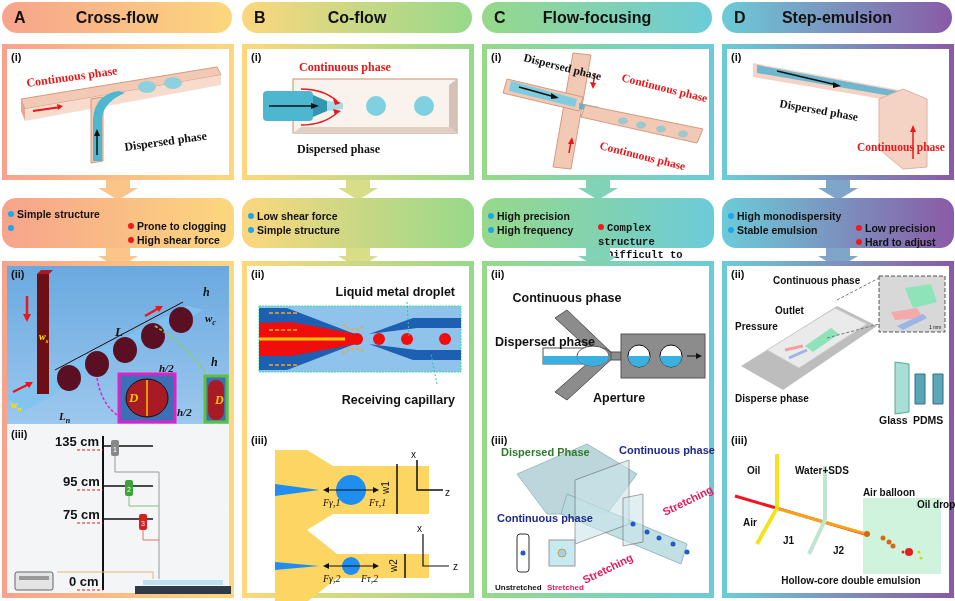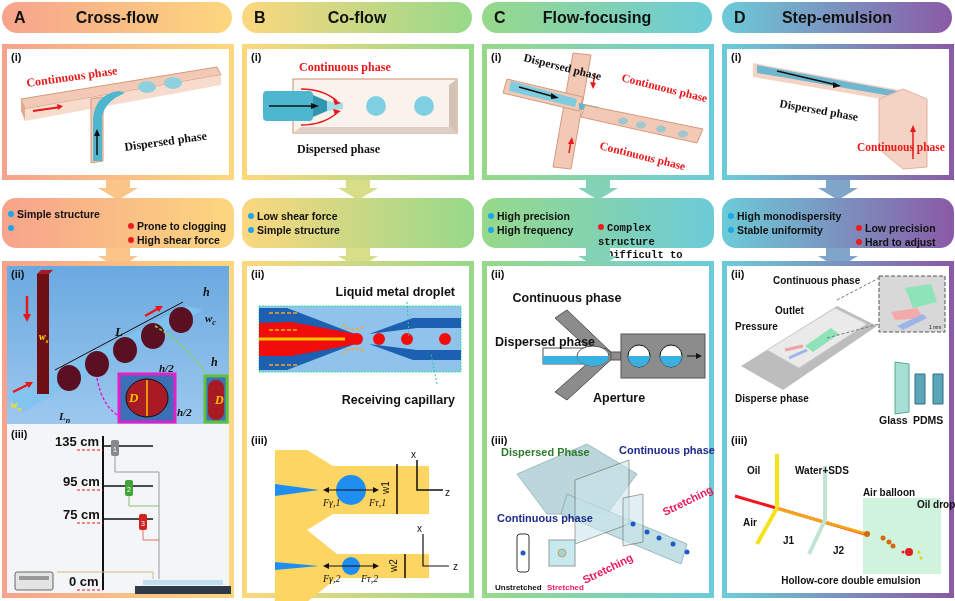--- a/index.html
+++ b/index.html
@@ -383,21 +383,21 @@
   </div>
 
   <div class="arrow-down" style="top:180px;">
     <div class="stem" style="background:#7fa5c8;top:0;"></div>
     <div class="head" style="top:8px;border-top-color:#7fa5c8;"></div>
   </div>
 
   <div class="pros" style="background:linear-gradient(90deg,#6ccbd8,#8a5aa6);">
     <div class="left" style="top:12px;">
       <div><span class="bullet b-blue"></span><span>High monodispersity</span></div>
-      <div><span class="bullet b-blue"></span><span>Stable uniformity</span></div>
+      <div><span class="bullet b-blue"></span><span>Stable emulsion</span></div>
     </div>
     <div class="right" style="top:12px;left:134px;">
       <div><span class="bullet b-red"></span><span>Low precision</span></div>
       <div><span class="bullet b-red"></span><span>Hard to adjust</span></div>
     </div>
   </div>
 
   <div class="arrow-down" style="top:248px;">
     <div class="stem" style="background:#7fa5c8;top:0;"></div>
     <div class="head" style="top:8px;border-top-color:#7fa5c8;"></div>

